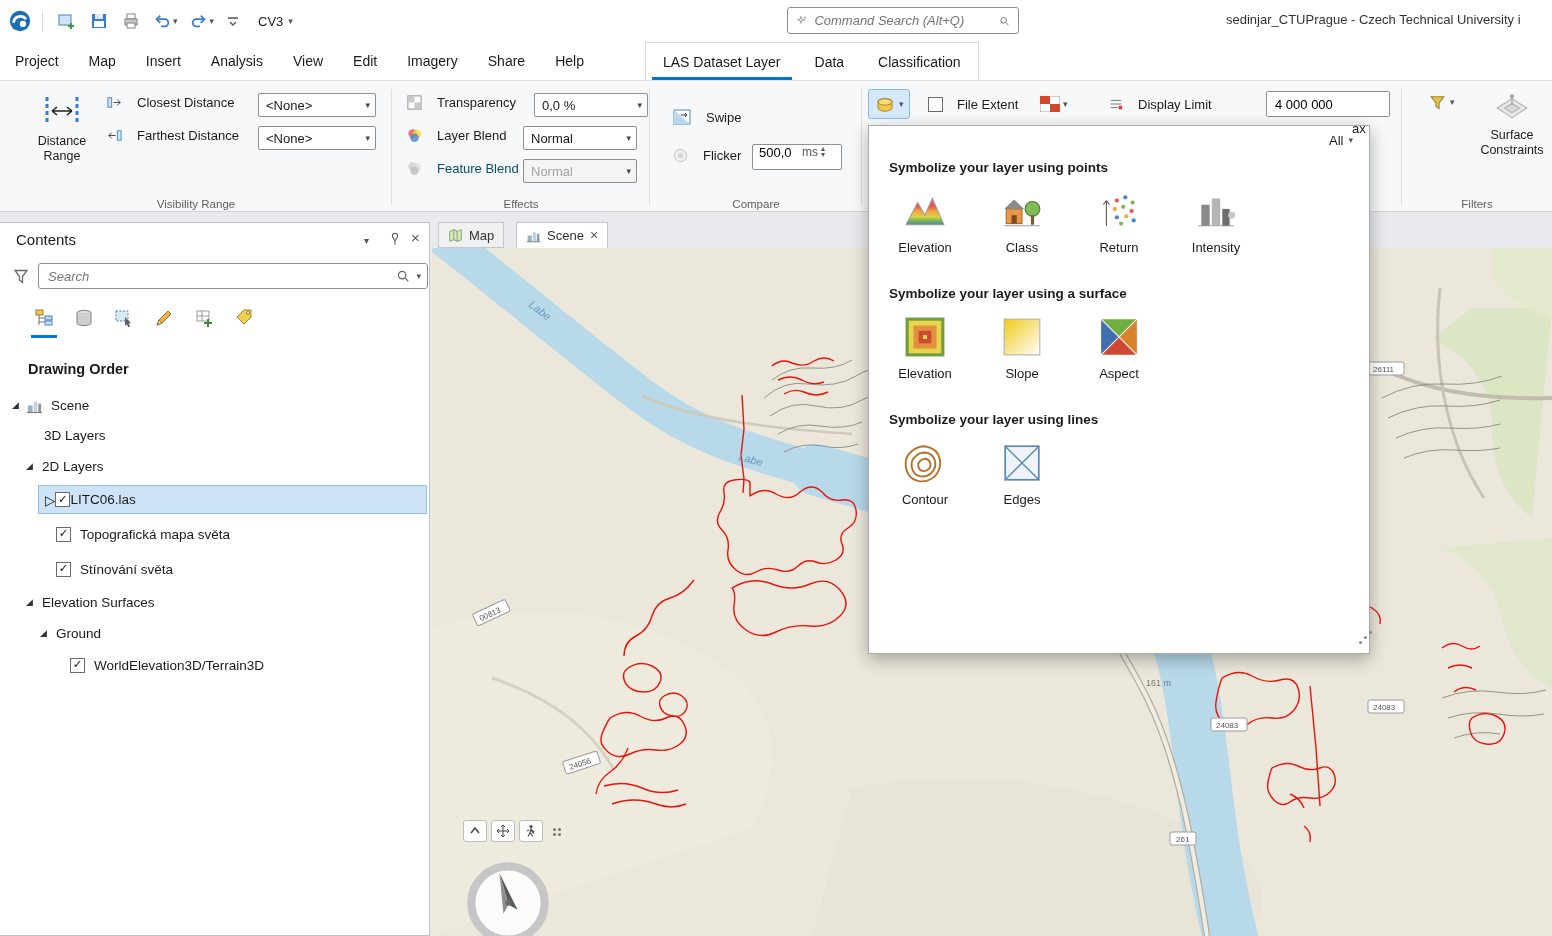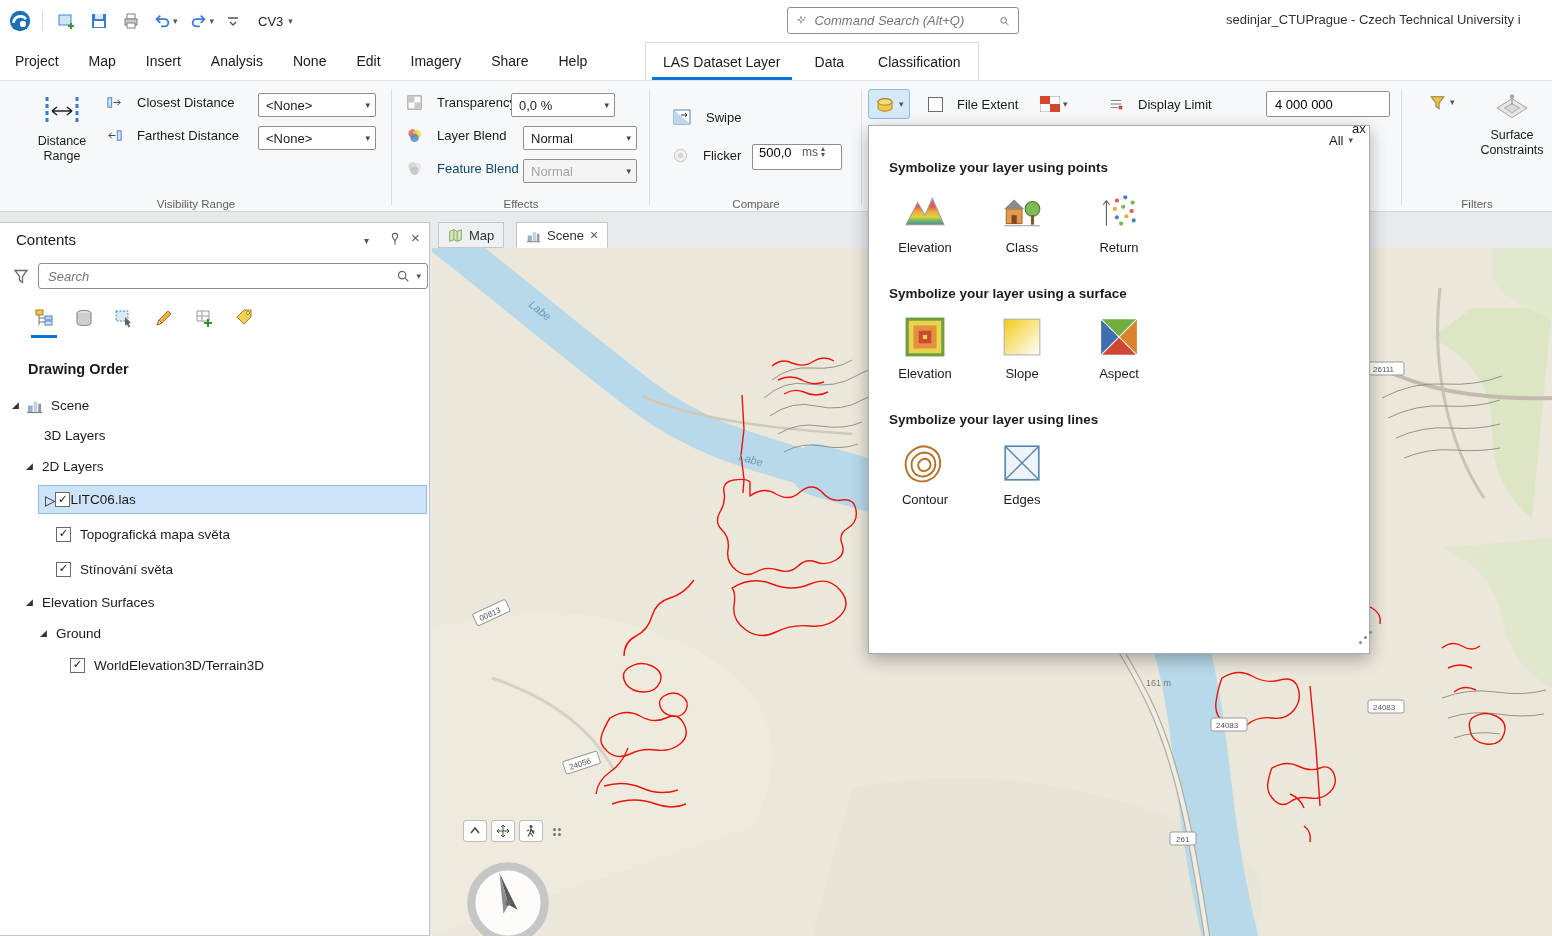--- a/index.html
+++ b/index.html
@@ -146,21 +146,21 @@
       </svg>
   </div>
   <div class="account">sedinjar_CTUPrague - Czech Technical University i</div>
 </div>
 
 <div class="menubar">
   <div class="mtab">Project</div>
   <div class="mtab">Map</div>
   <div class="mtab">Insert</div>
   <div class="mtab">Analysis</div>
-  <div class="mtab">None</div>
+  <div class="mtab">View</div>
   <div class="mtab">Edit</div>
   <div class="mtab">Imagery</div>
   <div class="mtab">Share</div>
   <div class="mtab">Help</div>
   <div class="ctxgroup">
     <div class="ctab active">LAS Dataset Layer</div>
     <div class="ctab">Data</div>
     <div class="ctab">Classification</div>
   </div>
 </div>
@@ -202,21 +202,21 @@
   </div>
 
   <div class="rgroup" style="left:392px;width:258px">
     <div class="rrow" style="left:14px;top:13px">
       <svg width="17" height="17" viewBox="0 0 18 18">
           <rect x="2" y="2" width="14" height="14" fill="#fff" stroke="#8a8a8a"></rect>
           <path d="M2,2 h7 v7 h-7 Z M9,9 h7 v7 h-7 Z" fill="#c9c9c9"></path>
         </svg>
       <span class="rlabel">Transparency</span>
     </div>
-    <div class="combo" style="left:119px;top:12px;width:104px">
+    <div class="combo" style="left:142px;top:12px;width:114px">
       <span>0,0 %</span>
       <span class="arrow">▾</span>
     </div>
     <div class="rrow" style="left:14px;top:46px">
       <svg width="17" height="17" viewBox="0 0 18 18">
           <circle cx="7" cy="7" r="4.5" fill="#e5564f" opacity=".8"></circle>
           <circle cx="11.5" cy="7.5" r="4.5" fill="#f2d93b" opacity=".8"></circle>
           <circle cx="9" cy="11.5" r="4.5" fill="#4a84c4" opacity=".8"></circle>
         </svg>
       <span class="rlabel">Layer Blend</span>
@@ -638,20 +638,30 @@
       <circle cx="16" cy="18" r="2" fill="#f2a93b"></circle>
         <circle cx="24" cy="16" r="2" fill="#79b84a"></circle>
         <circle cx="32" cy="20" r="2" fill="#e5564f"></circle>
       <circle cx="18" cy="26" r="2" fill="#4a84c4"></circle>
         <circle cx="27" cy="25" r="2" fill="#f2a93b"></circle>
         <circle cx="34" cy="29" r="2" fill="#4a84c4"></circle>
       <circle cx="22" cy="32" r="2" fill="#79b84a"></circle>
     </svg>
     <span class="sym-label">Return</span>
   </div>
+  <div class="sym-item" style="left:297px;top:64px">
+    <svg width="42" height="42" viewBox="0 0 40 40">
+      <path d="M3,34 h34" stroke="#9a9a9a"></path>
+      <rect x="6" y="14" width="8" height="20" fill="#8a8a8a"></rect>
+      <rect x="16" y="8" width="8" height="26" fill="#b5b5b5"></rect>
+      <rect x="26" y="18" width="7" height="16" fill="#6f6f6f"></rect>
+      <circle cx="35" cy="24" r="3.4" fill="#c9c9c9"></circle>
+    </svg>
+    <span class="sym-label">Intensity</span>
+  </div>
 
   <div class="sec-title" style="top:160px">Symbolize your layer using a surface</div>
   <div class="sym-item" style="left:6px;top:190px">
     <svg width="42" height="42" viewBox="0 0 40 40">
       <rect x="3" y="3" width="34" height="34" fill="#e8d44d" stroke="#6f9e3f" stroke-width="3"></rect>
       <rect x="9" y="9" width="22" height="22" fill="#e2913f"></rect>
       <rect x="14" y="14" width="12" height="12" fill="#cc4833"></rect>
       <rect x="18" y="18" width="4" height="4" fill="#f0d050"></rect>
     </svg>
     <span class="sym-label">Elevation</span>

